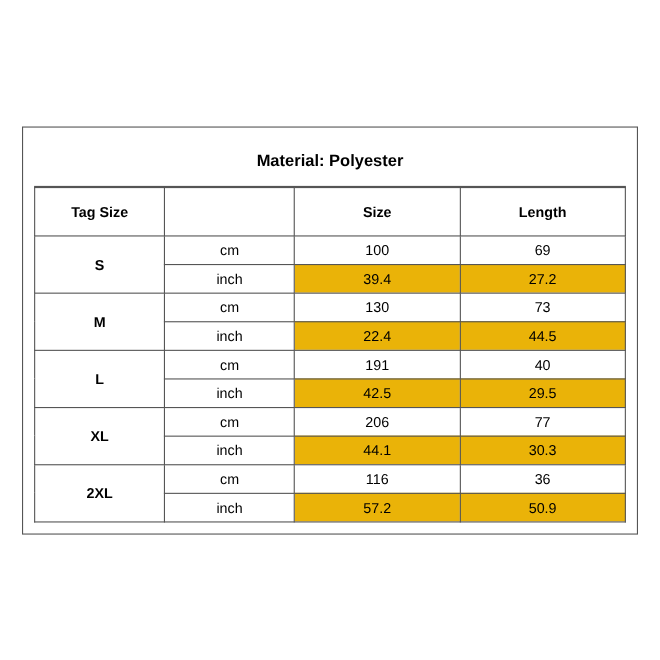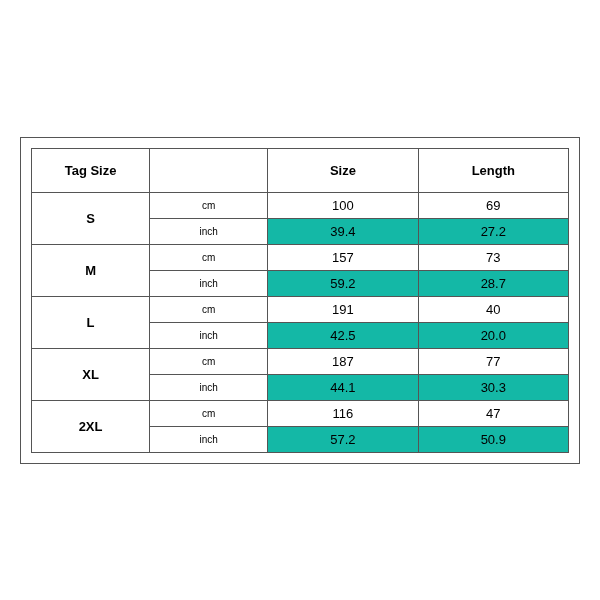--- a/index.html
+++ b/index.html
@@ -49,41 +49,42 @@
     .tag-size-cell {
       width: 22%;
       font-weight: bold;
       vertical-align: middle;
     }
 
     .unit-cell {
       width: 22%;
       height: 26px;
       vertical-align: middle;
-      font-size: 10px;
+      font-size: 13px;
     }
 
     .unit-cell.bold-unit {
       font-weight: normal;
     }
 
     .value-cell {
       width: 28%;
       height: 26px;
       vertical-align: middle;
     }
 
     .shaded {
-      background-color: #14b8a6;
+      background-color: #eab308;
     }
   </style>
 </head>
 <body>
 
 <div class="outer-wrapper">
+  <div class="title-row">Material: Polyester</div>
   <table>
     <thead>
       <tr class="header-row">
         <th class="tag-size-cell">Tag Size</th>
         <th></th>
         <th>Size</th>
         <th>Length</th>
       </tr>
     </thead>
     <tbody id="table-body">
@@ -94,55 +95,55 @@
           <td class="value-cell">69</td>
         </tr>
         <tr>
           <td class="unit-cell bold-unit">inch</td>
           <td class="value-cell shaded">39.4</td>
           <td class="value-cell shaded">27.2</td>
         </tr>
         <tr>
           <td rowspan="2" class="tag-size-cell">M</td>
           <td class="unit-cell">cm</td>
-          <td class="value-cell">157</td>
+          <td class="value-cell">130</td>
           <td class="value-cell">73</td>
         </tr>
         <tr>
           <td class="unit-cell bold-unit">inch</td>
-          <td class="value-cell shaded">59.2</td>
-          <td class="value-cell shaded">28.7</td>
+          <td class="value-cell shaded">22.4</td>
+          <td class="value-cell shaded">44.5</td>
         </tr>
         <tr>
           <td rowspan="2" class="tag-size-cell">L</td>
           <td class="unit-cell">cm</td>
           <td class="value-cell">191</td>
           <td class="value-cell">40</td>
         </tr>
         <tr>
           <td class="unit-cell bold-unit">inch</td>
           <td class="value-cell shaded">42.5</td>
-          <td class="value-cell shaded">20.0</td>
+          <td class="value-cell shaded">29.5</td>
         </tr>
         <tr>
           <td rowspan="2" class="tag-size-cell">XL</td>
           <td class="unit-cell">cm</td>
-          <td class="value-cell">187</td>
+          <td class="value-cell">206</td>
           <td class="value-cell">77</td>
         </tr>
         <tr>
           <td class="unit-cell bold-unit">inch</td>
           <td class="value-cell shaded">44.1</td>
           <td class="value-cell shaded">30.3</td>
         </tr>
         <tr>
           <td rowspan="2" class="tag-size-cell">2XL</td>
           <td class="unit-cell">cm</td>
           <td class="value-cell">116</td>
-          <td class="value-cell">47</td>
+          <td class="value-cell">36</td>
         </tr>
         <tr>
           <td class="unit-cell bold-unit">inch</td>
           <td class="value-cell shaded">57.2</td>
           <td class="value-cell shaded">50.9</td>
         </tr>
       </tbody>
   </table>
 </div>
 

